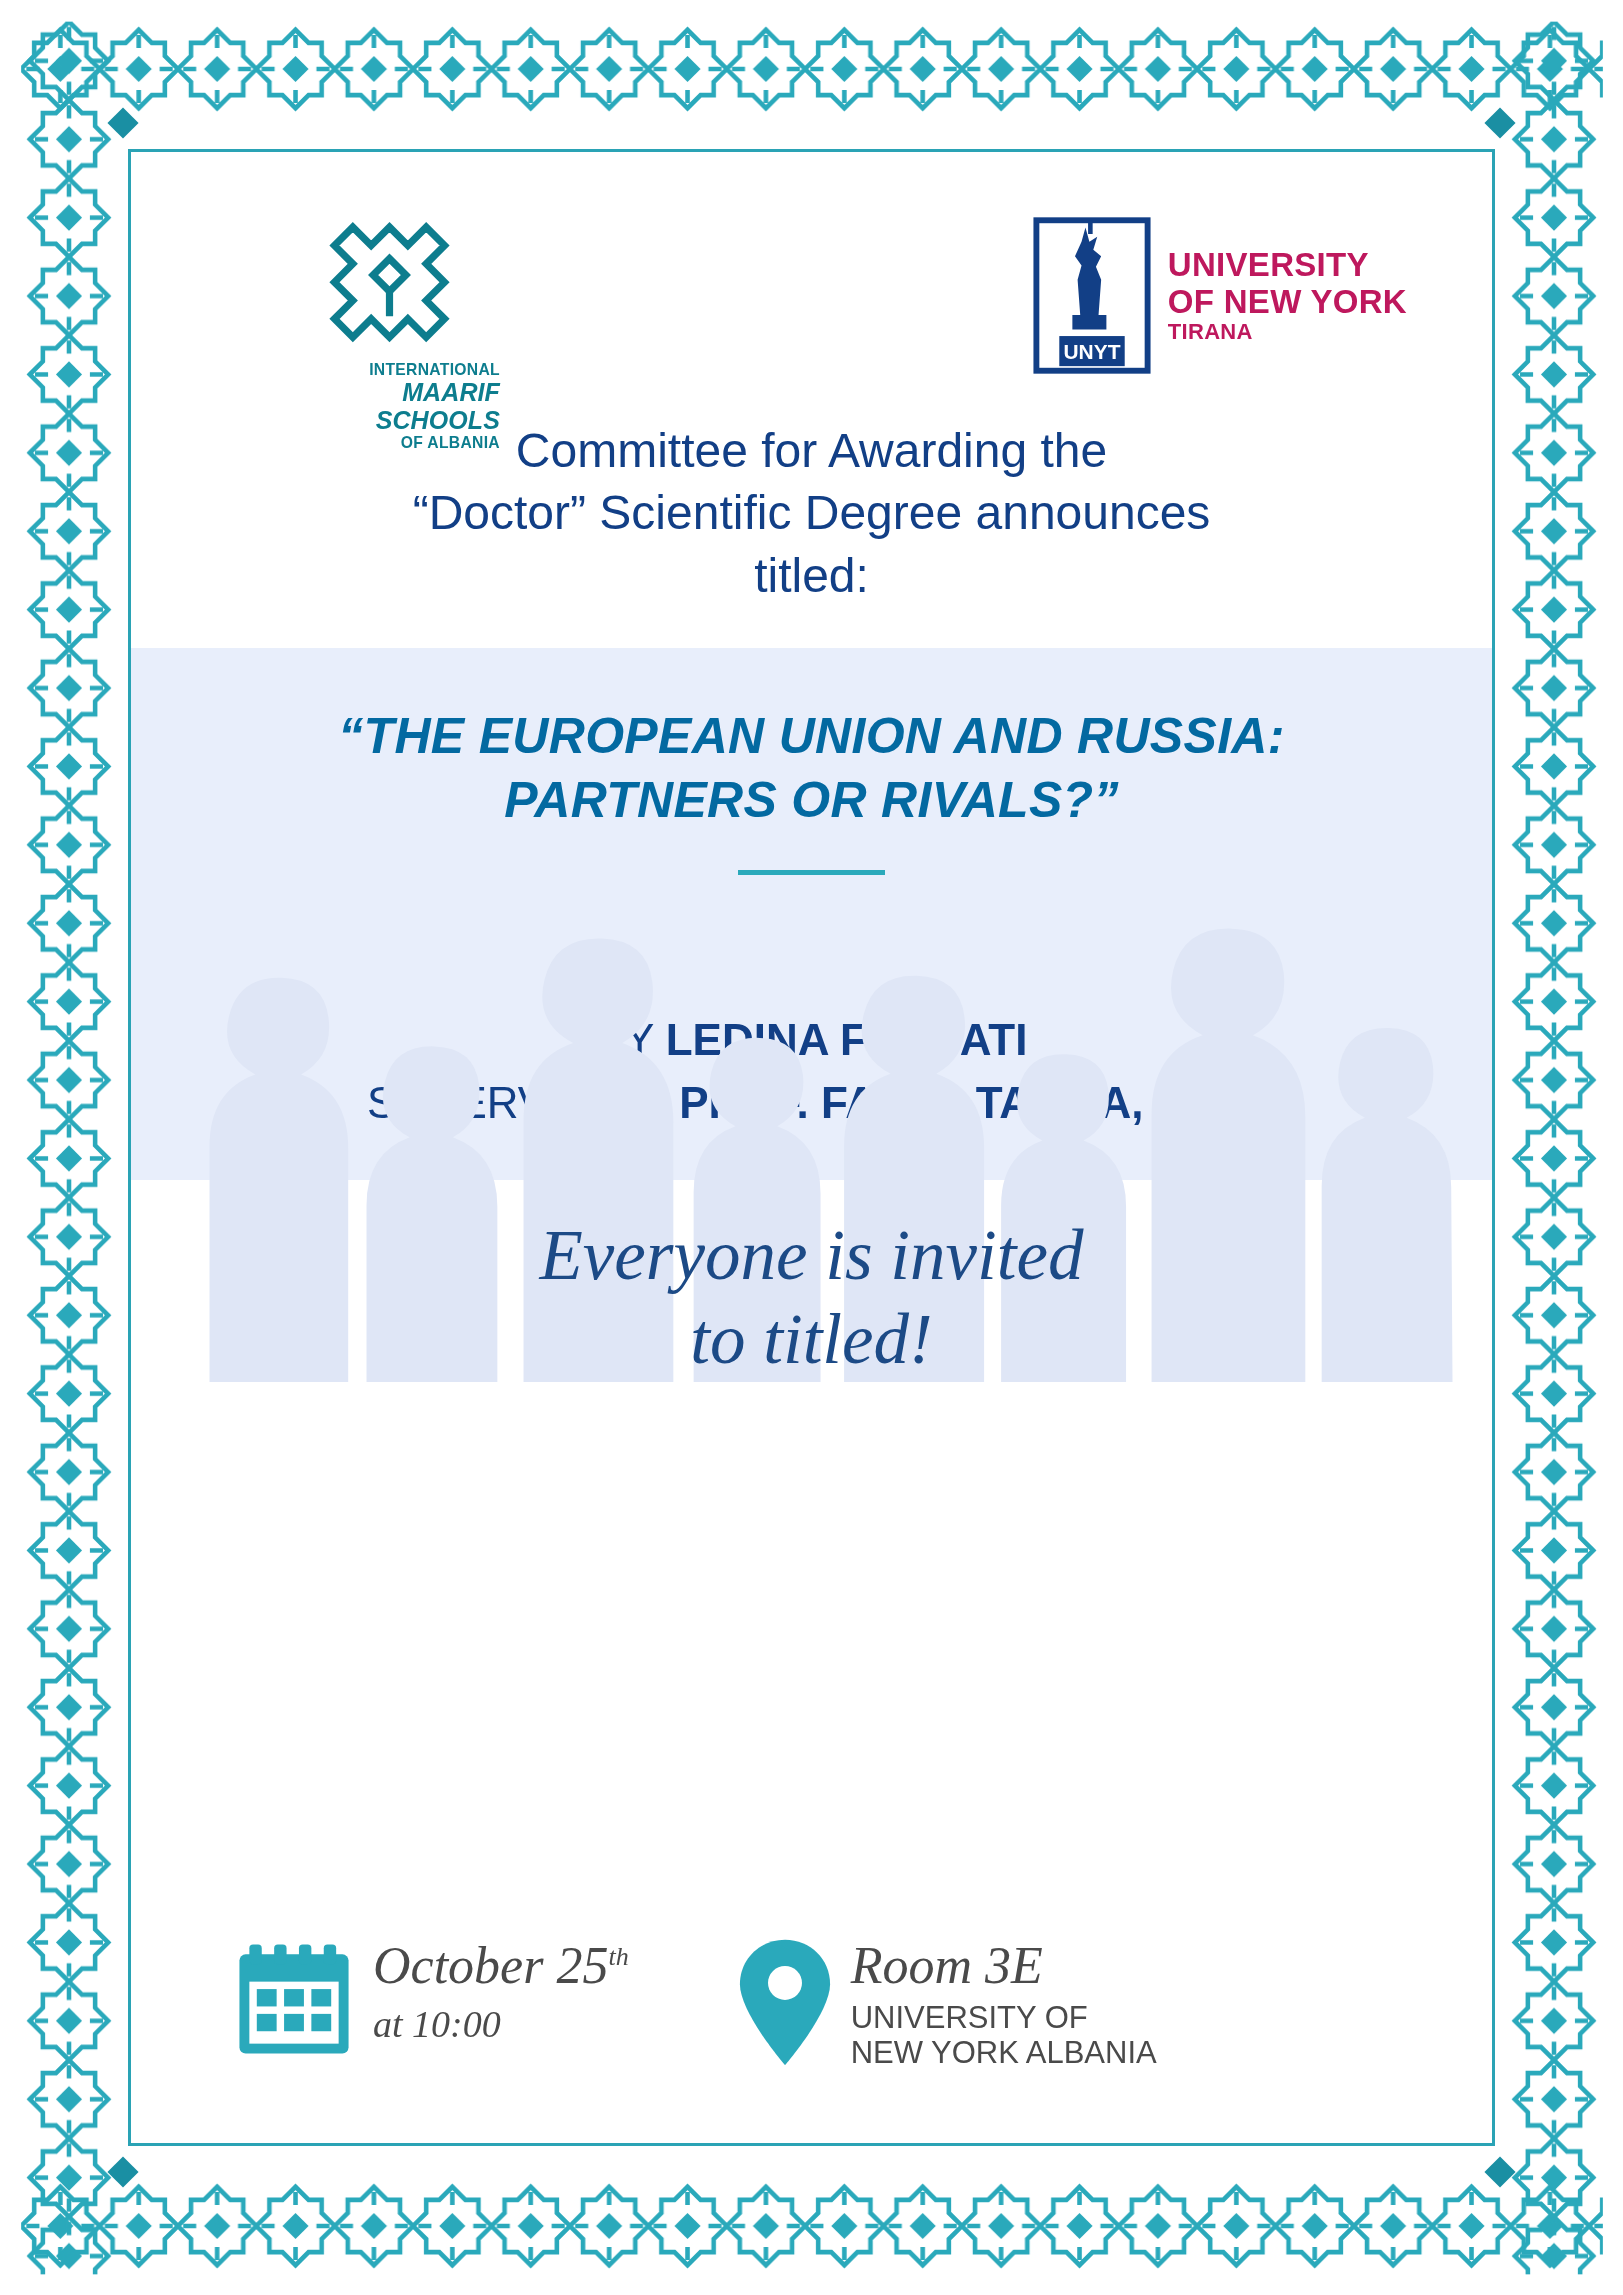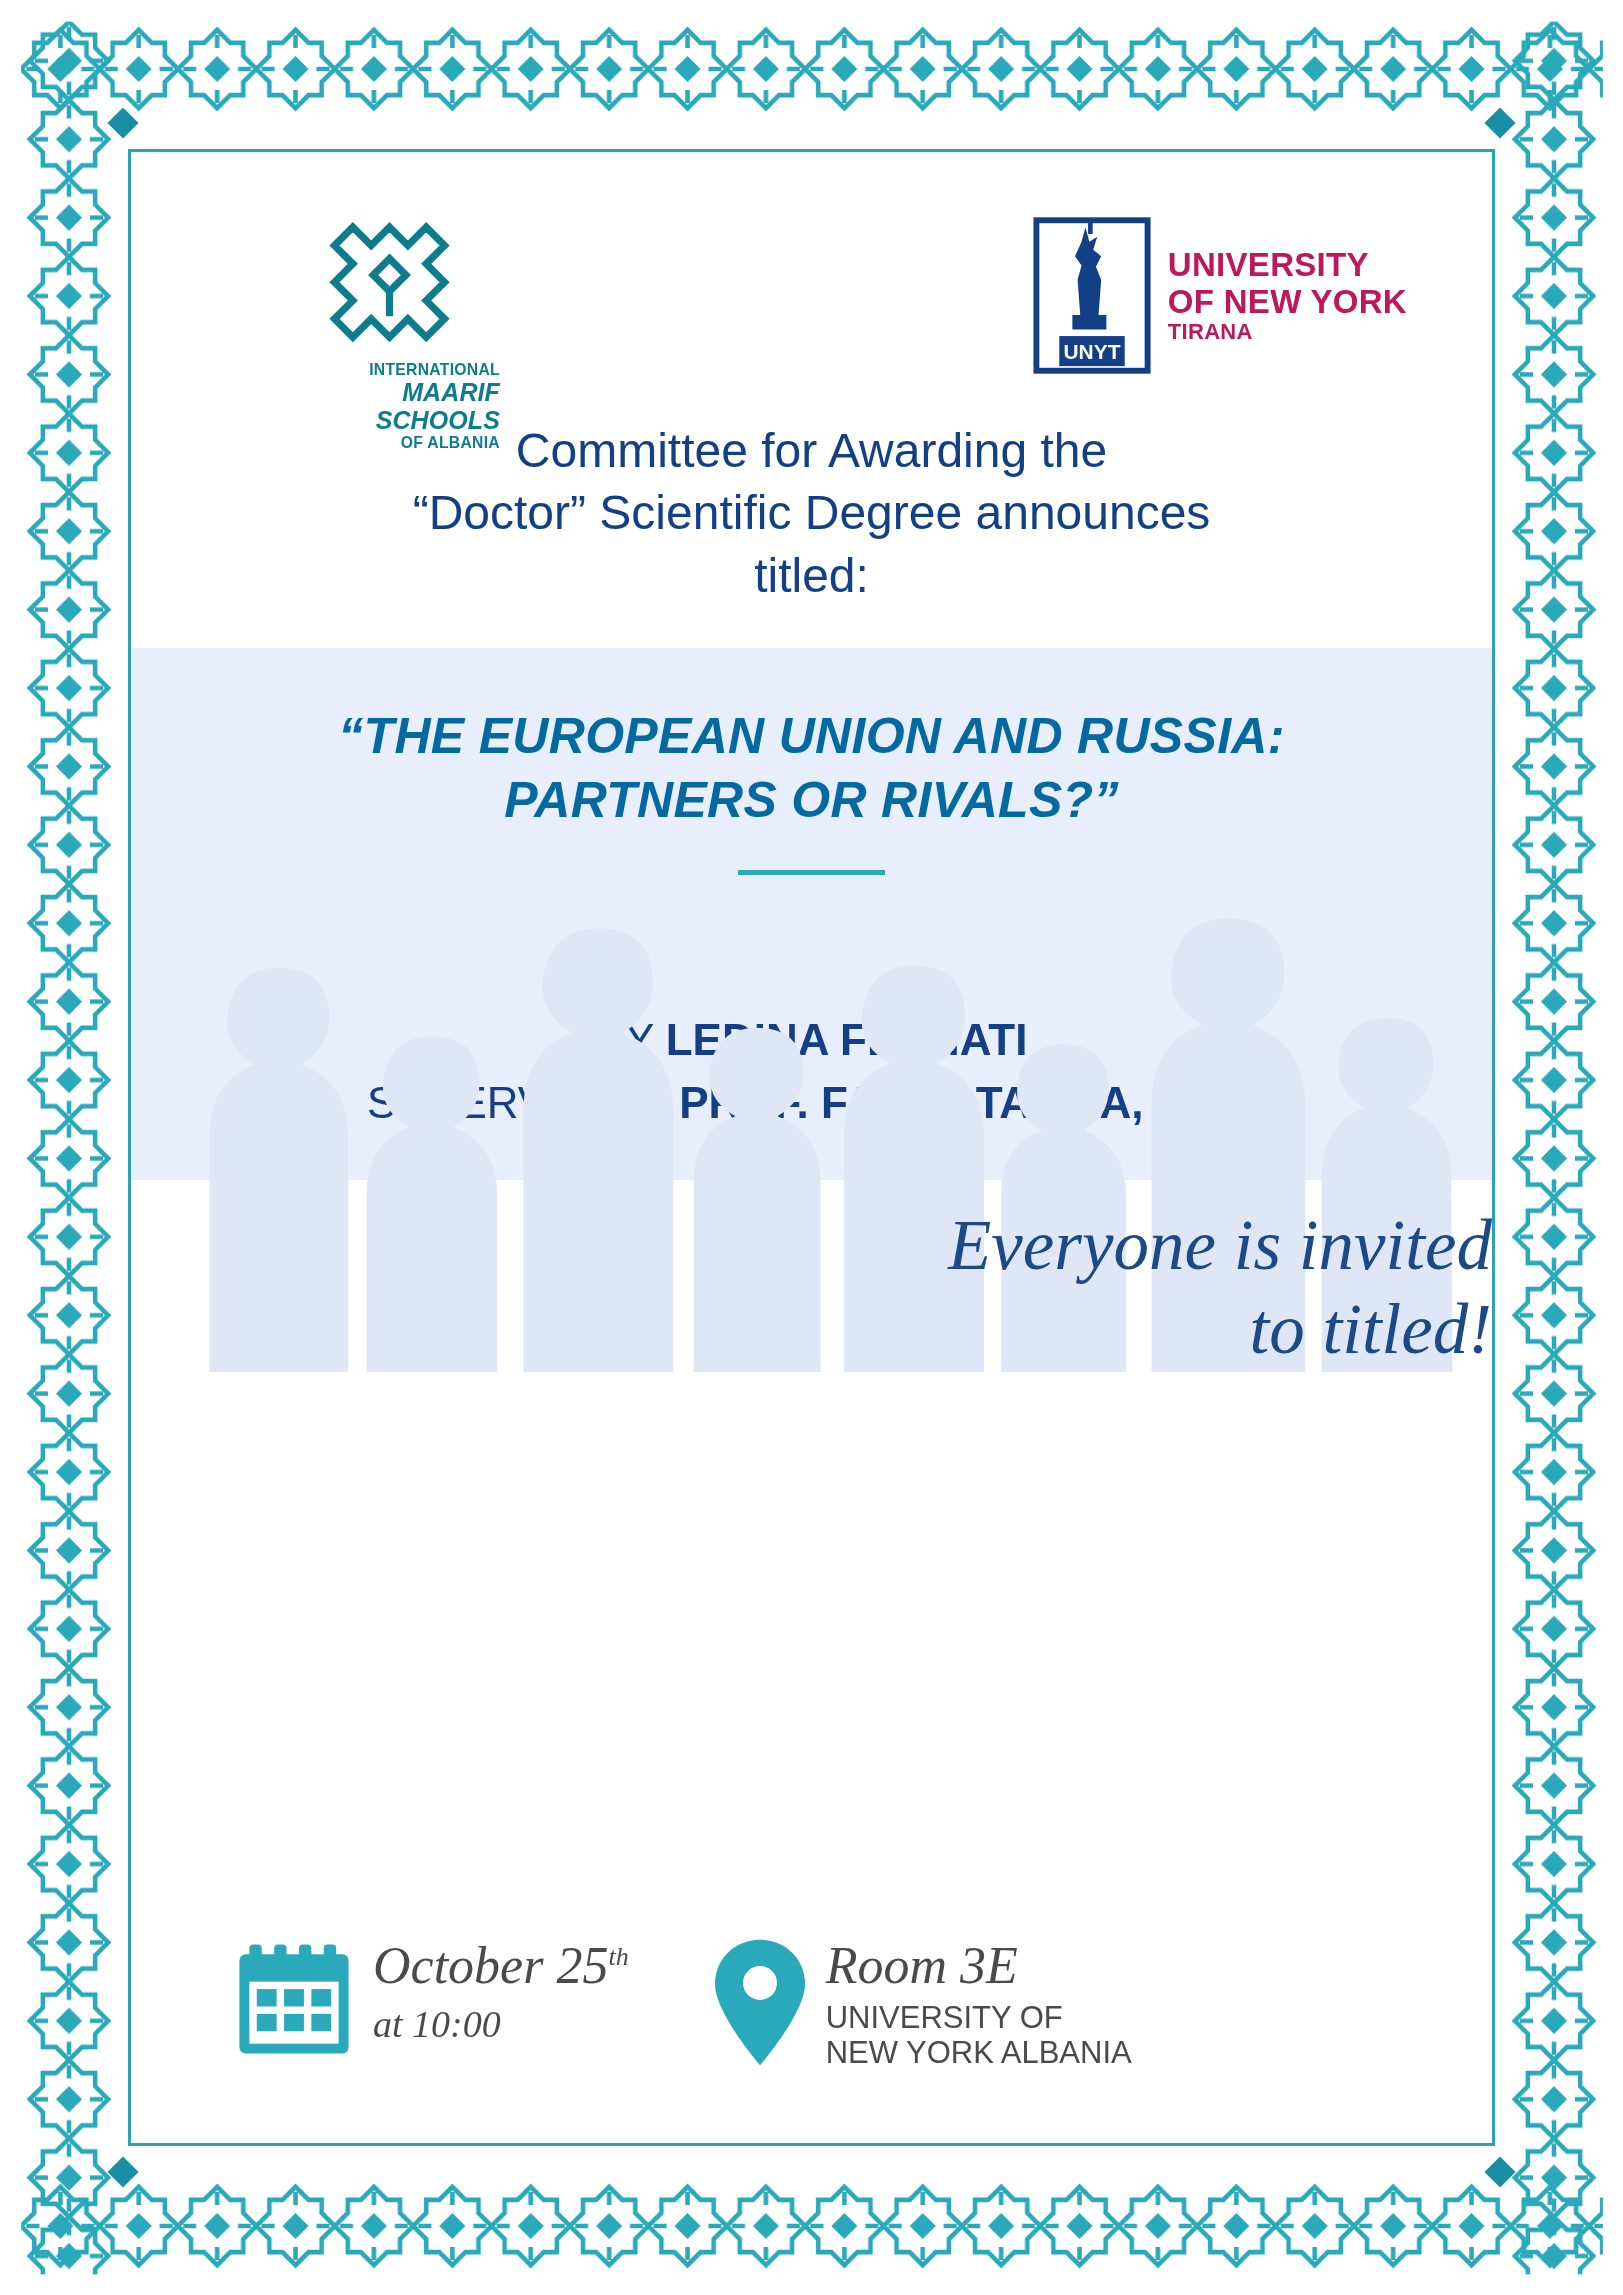--- a/index.html
+++ b/index.html
@@ -156,22 +156,22 @@
   .by-lines {
     margin-top: 134px;
     color: #123f86;
     font-size: 44px;
     line-height: 1.42;
   }
   .by-lines .bold { font-weight: bold; }
 
   .invited-wrap {
     position: relative;
-    margin-top: 24px;
-    text-align: right;
+    margin-top: 34px;
+    text-align: center;
   }
   .invited {
     position: relative;
     z-index: 2;
     color: #1c4a86;
     font-family: "Liberation Serif", serif;
     font-style: italic;
     font-size: 71px;
     line-height: 1.18;
   }
@@ -188,21 +188,21 @@
 
   .details {
     position: absolute;
     left: 0;
     right: 0;
     bottom: 72px;
     z-index: 3;
     display: flex;
     align-items: flex-start;
     padding-left: 101px;
-    gap: 82px;
+    gap: 107px;
   }
   .detail {
     display: flex;
     align-items: flex-start;
     gap: 17px;
   }
   .detail .txt { padding-top: 2.6px; }
   .date-main {
     color: #4a4a4a;
     font-family: "Liberation Serif", serif;

